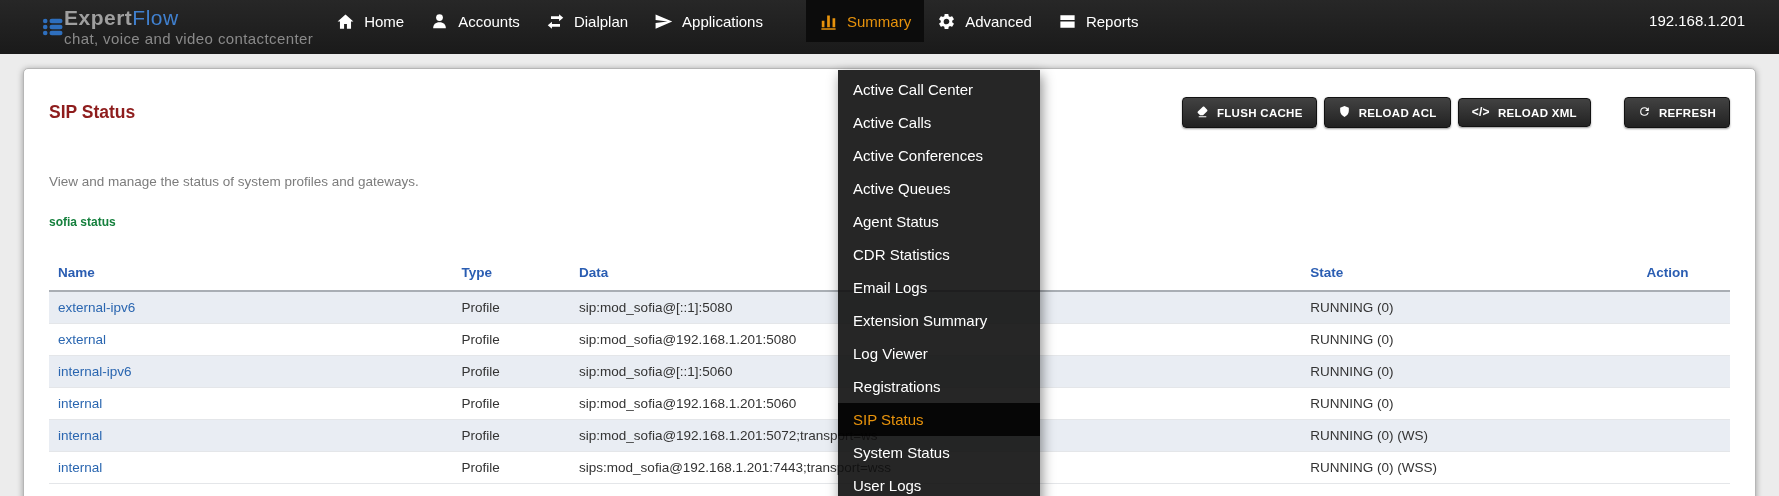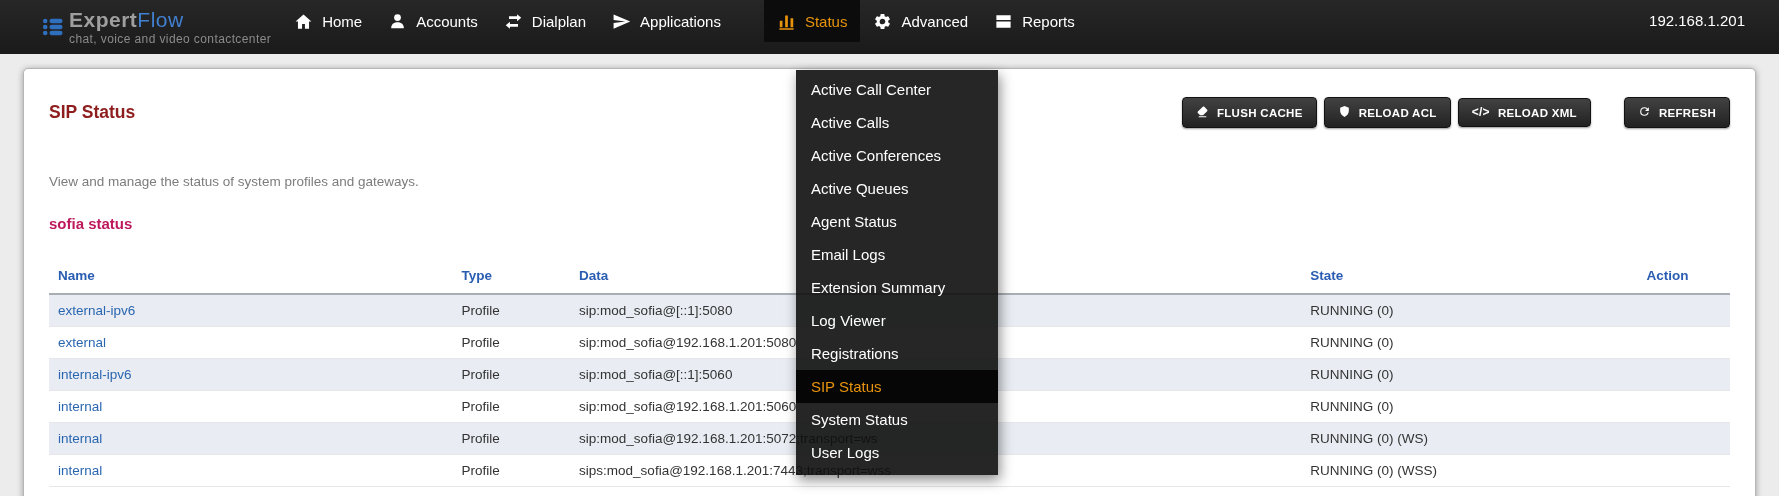--- a/index.html
+++ b/index.html
@@ -9,26 +9,26 @@
     background:#ececec;
     font-family:"Liberation Sans","DejaVu Sans",sans-serif;
   }
 
   
   .navbar {
     position:relative; height:54px; z-index:20;
     background:linear-gradient(#272727,#1a1a1a);
     display:flex; align-items:center;
   }
-  .logo { display:flex; align-items:center; margin-left:42px; gap:5px; cursor:pointer; }
+  .logo { display:flex; align-items:center; margin-left:42px; cursor:pointer; }
   .logo-dots { flex:0 0 auto; }
   .wordmark { font-size:21px; line-height:21px; letter-spacing:.5px; white-space:nowrap; }
   .wordmark .w1 { color:#9f9f9f; font-weight:bold; }
   .wordmark .w2 { color:#4080cf; font-weight:normal; }
-  .tagline { font-size:12px; color:#8a8a8a; letter-spacing:.4px; margin-top:2px; white-space:nowrap; }
+  .tagline { font-size:15px; color:#8a8a8a; letter-spacing:.4px; margin-top:2px; white-space:nowrap; }
 
   ul.nav { display:flex; list-style:none; margin:0 0 0 10px; padding:0; height:54px; }
   ul.nav > li {
     display:flex; align-items:center; gap:9px; height:42px; padding:0 13px;
     color:#fff; font-size:15px; cursor:pointer; white-space:nowrap; position:relative;
   }
   ul.nav > li .nicon { display:flex; align-items:center; }
   ul.nav > li .nicon svg { width:19px; height:19px; fill:currentColor; }
   ul.nav > li.active { background:#0c0c0c; color:#e8930c; }
   li.li-status { margin-left:30px; }
@@ -64,21 +64,21 @@
     background:linear-gradient(#424242,#222); color:#fff;
     border:1px solid #121212; border-radius:4px;
     padding:7px 13px; font-family:inherit; font-size:11.5px; font-weight:bold; letter-spacing:.3px;
     box-shadow:0 1px 2px rgba(0,0,0,.4); cursor:pointer; white-space:nowrap;
   }
   .btn svg { width:13px; height:13px; fill:#fff; }
   .btn .code-glyph { font-size:12px; font-weight:bold; line-height:13px; }
   .btn.gap { margin-left:26px; }
 
   p.desc { margin:46px 0 0; color:#7c7c7c; font-size:13.5px; }
-  h2.section { margin:26px 0 0; font-size:15px; color:#be185d; font-weight:bold; }
+  h2.section { margin:26px 0 0; font-size:12px; color:#15803d; font-weight:bold; }
 
   table.status-table { width:100%; border-collapse:collapse; margin-top:28px; font-size:13.5px; }
   table.status-table th {
     text-align:left; color:#2a5db2; font-weight:bold; font-size:13.5px;
     padding:8px 9px 10px; border-bottom:2px solid #a9aeb4;
   }
   table.status-table td { padding:8px 9px; color:#333; }
   table.status-table tbody tr { border-bottom:1px solid #e4e6e9; }
   table.status-table tbody tr:nth-child(odd) { background:#e9edf3; }
   table.status-table td a { color:#2a66b0; text-decoration:none; cursor:pointer; }
@@ -138,28 +138,29 @@
           </svg>
       </span>
       <span>Applications</span>
     </li>
     <li class="active li-status">
       <span class="nicon">
         <svg viewBox="0 0 24 24">
             <path d="M3.5 11h3.4v8.2H3.5zM10.3 4.5h3.4v14.7h-3.4zM17.1 8h3.4v11.2h-3.4zM3 20.6h18v1.9H3z"></path>
           </svg>
       </span>
-      <span>Status</span>
+      <span>Summary</span>
 
       <ul class="dropdown">
         <li>Active Call Center</li>
         <li>Active Calls</li>
         <li>Active Conferences</li>
         <li>Active Queues</li>
         <li>Agent Status</li>
+        <li>CDR Statistics</li>
         <li>Email Logs</li>
         <li>Extension Summary</li>
         <li>Log Viewer</li>
         <li>Registrations</li>
         <li class="active">SIP Status</li>
         <li>System Status</li>
         <li>User Logs</li>
       </ul>
     </li>
     <li>

